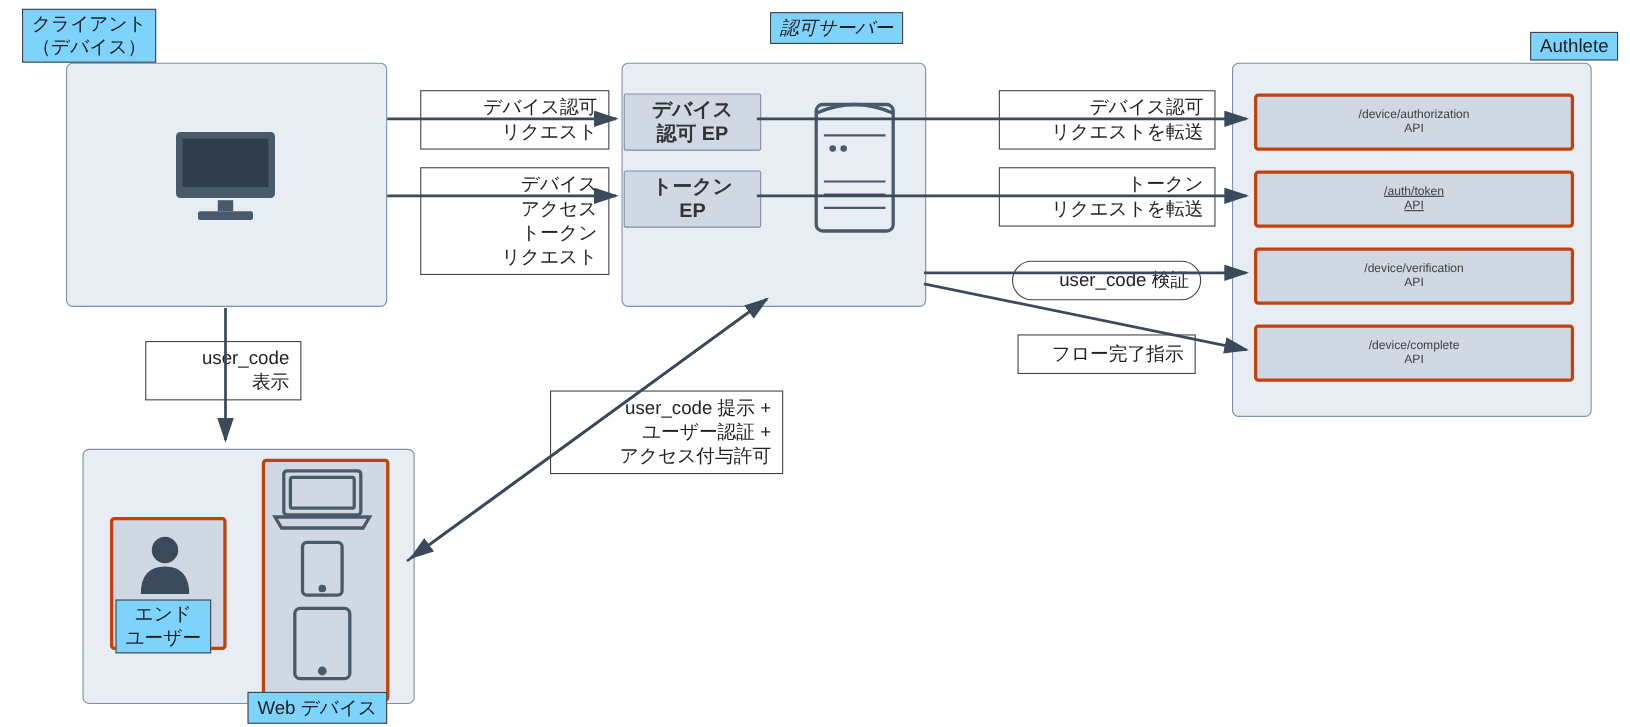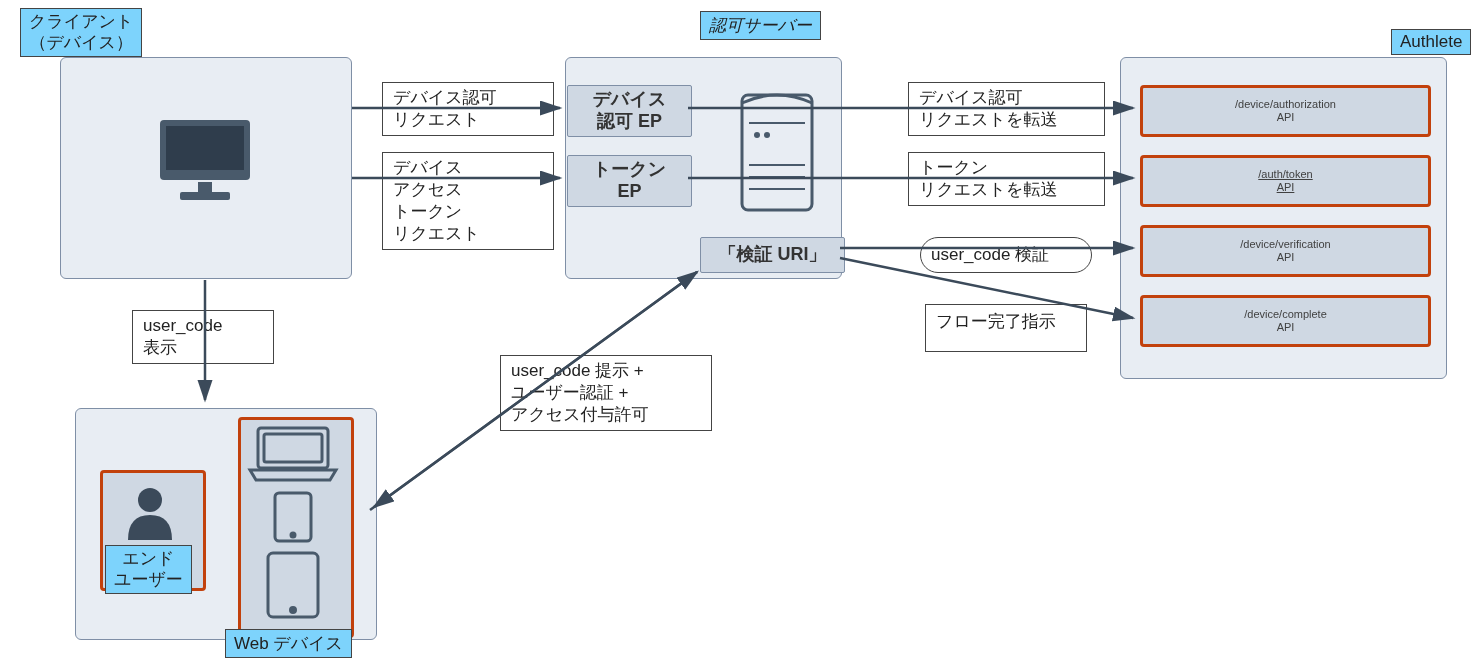--- a/index.html
+++ b/index.html
@@ -1,21 +1,21 @@
 <!DOCTYPE html>
 <html><head>
 <meta charset="utf-8">
 <style>
   html,body{margin:0;padding:0;background:#fff;font-family:"Helvetica Neue",Arial,"Hiragino Sans","Yu Gothic",sans-serif;}
   .canvas{position:relative;width:1482px;height:661px;}
   .box{position:absolute;background:#e8edf3;border:1px solid #7f8fa6;border-radius:6px;}
   .inner-box{position:absolute;background:#cfd8e3;border:3px solid #c2410c;border-radius:4px;display:flex;align-items:center;justify-content:center;text-align:center;font-size:11px;color:#404040;font-weight:600;line-height:1.2;}
   .ep-box{position:absolute;background:#cfd8e3;border:1px solid #7f8fa6;border-radius:2px;display:flex;align-items:center;justify-content:center;text-align:center;font-size:18px;color:#333;font-weight:600;line-height:1.2;padding:2px 4px;}
   .title-label{position:absolute;background:#7dd3fc;border:1px solid #444;padding:2px 8px;font-size:17px;color:#222;text-align:center;white-space:nowrap;}
-  .flow-label{position:absolute;background:#fff;border:1px solid #444;padding:4px 10px;font-size:17px;color:#222;text-align:left;line-height:1.3;}
+  .flow-label{position:absolute;background:#fff;border:1px solid #444;padding:4px 10px;font-size:17px;color:#222;text-align:right;line-height:1.3;}
   svg.overlay{position:absolute;left:0;top:0;pointer-events:none;}
 </style>
 </head>
 <body>
 
 <div class="canvas">
 
   <div class="box" style="left:60px;top:57px;width:290px;height:220px;"></div>
   <div class="title-label" style="left:20px;top:8px;line-height:1.25;">クライアント<br>（デバイス）</div>
 
@@ -26,21 +26,20 @@
       <rect x="38" y="62" width="14" height="10" fill="#495a6b"></rect>
       <rect x="20" y="72" width="50" height="8" rx="2" fill="#495a6b"></rect>
     </g>
   </svg>
 
   <div class="box" style="left:565px;top:57px;width:275px;height:220px;"></div>
   <div class="title-label" style="left:700px;top:11px;font-style:italic;">認可サーバー</div>
 
   <div class="ep-box" style="left:567px;top:85px;width:115px;height:46px;">デバイス<br>認可 EP</div>
   <div class="ep-box" style="left:567px;top:155px;width:115px;height:46px;">トークン<br>EP</div>
-  <div class="ep-box" style="left:700px;top:237px;width:135px;height:30px;">「検証 URI」</div>
 
   <svg class="overlay" width="1482" height="661">
     <g transform="translate(742,95)">
       <rect x="0" y="0" width="70" height="115" rx="6" fill="none" stroke="#495a6b" stroke-width="3"></rect>
       <path d="M0 8 Q35 -8 70 8" fill="none" stroke="#495a6b" stroke-width="3"></path>
       <line x1="7" y1="28" x2="63" y2="28" stroke="#495a6b" stroke-width="2"></line>
       <line x1="7" y1="70" x2="63" y2="70" stroke="#495a6b" stroke-width="2"></line>
       <line x1="7" y1="82" x2="63" y2="82" stroke="#495a6b" stroke-width="2"></line>
       <line x1="7" y1="94" x2="63" y2="94" stroke="#495a6b" stroke-width="2"></line>
       <circle cx="15" cy="40" r="3" fill="#495a6b"></circle>
@@ -55,21 +54,21 @@
   <div class="inner-box" style="left:1140px;top:155px;width:285px;height:46px;font-weight:400;text-decoration:underline;">/auth/token<br>API</div>
   <div class="inner-box" style="left:1140px;top:225px;width:285px;height:46px;font-weight:400;">/device/verification<br>API</div>
   <div class="inner-box" style="left:1140px;top:295px;width:285px;height:46px;font-weight:400;">/device/complete<br>API</div>
 
   <div class="flow-label" style="left:382px;top:82px;width:150px;">デバイス認可<br>リクエスト</div>
   <div class="flow-label" style="left:382px;top:152px;width:150px;">デバイス<br>アクセス<br>トークン<br>リクエスト</div>
 
   <div class="flow-label" style="left:908px;top:82px;width:175px;">デバイス認可<br>リクエストを転送</div>
   <div class="flow-label" style="left:908px;top:152px;width:175px;">トークン<br>リクエストを転送</div>
   <div class="flow-label" style="left:920px;top:237px;width:150px;padding-top:6px;padding-bottom:6px;border-radius:18px;">user_code 検証</div>
-  <div class="flow-label" style="left:925px;top:304px;width:140px;padding-top:6px;padding-bottom:18px;">フロー完了指示</div>
+  <div class="flow-label" style="left:925px;top:304px;width:140px;padding-top:6px;padding-bottom:6px;">フロー完了指示</div>
 
   <div class="flow-label" style="left:132px;top:310px;width:120px;">user_code<br>表示</div>
 
   <div class="flow-label" style="left:500px;top:355px;width:190px;">user_code 提示 +<br>ユーザー認証 +<br>アクセス付与許可</div>
 
   <div class="box" style="left:75px;top:408px;width:300px;height:230px;"></div>
 
   <div class="inner-box" style="left:100px;top:470px;width:100px;height:115px;background:#cfd8e3;"></div>
   <svg class="overlay" width="1482" height="661">
     <g transform="translate(128,485)" fill="#3b4a5a">

